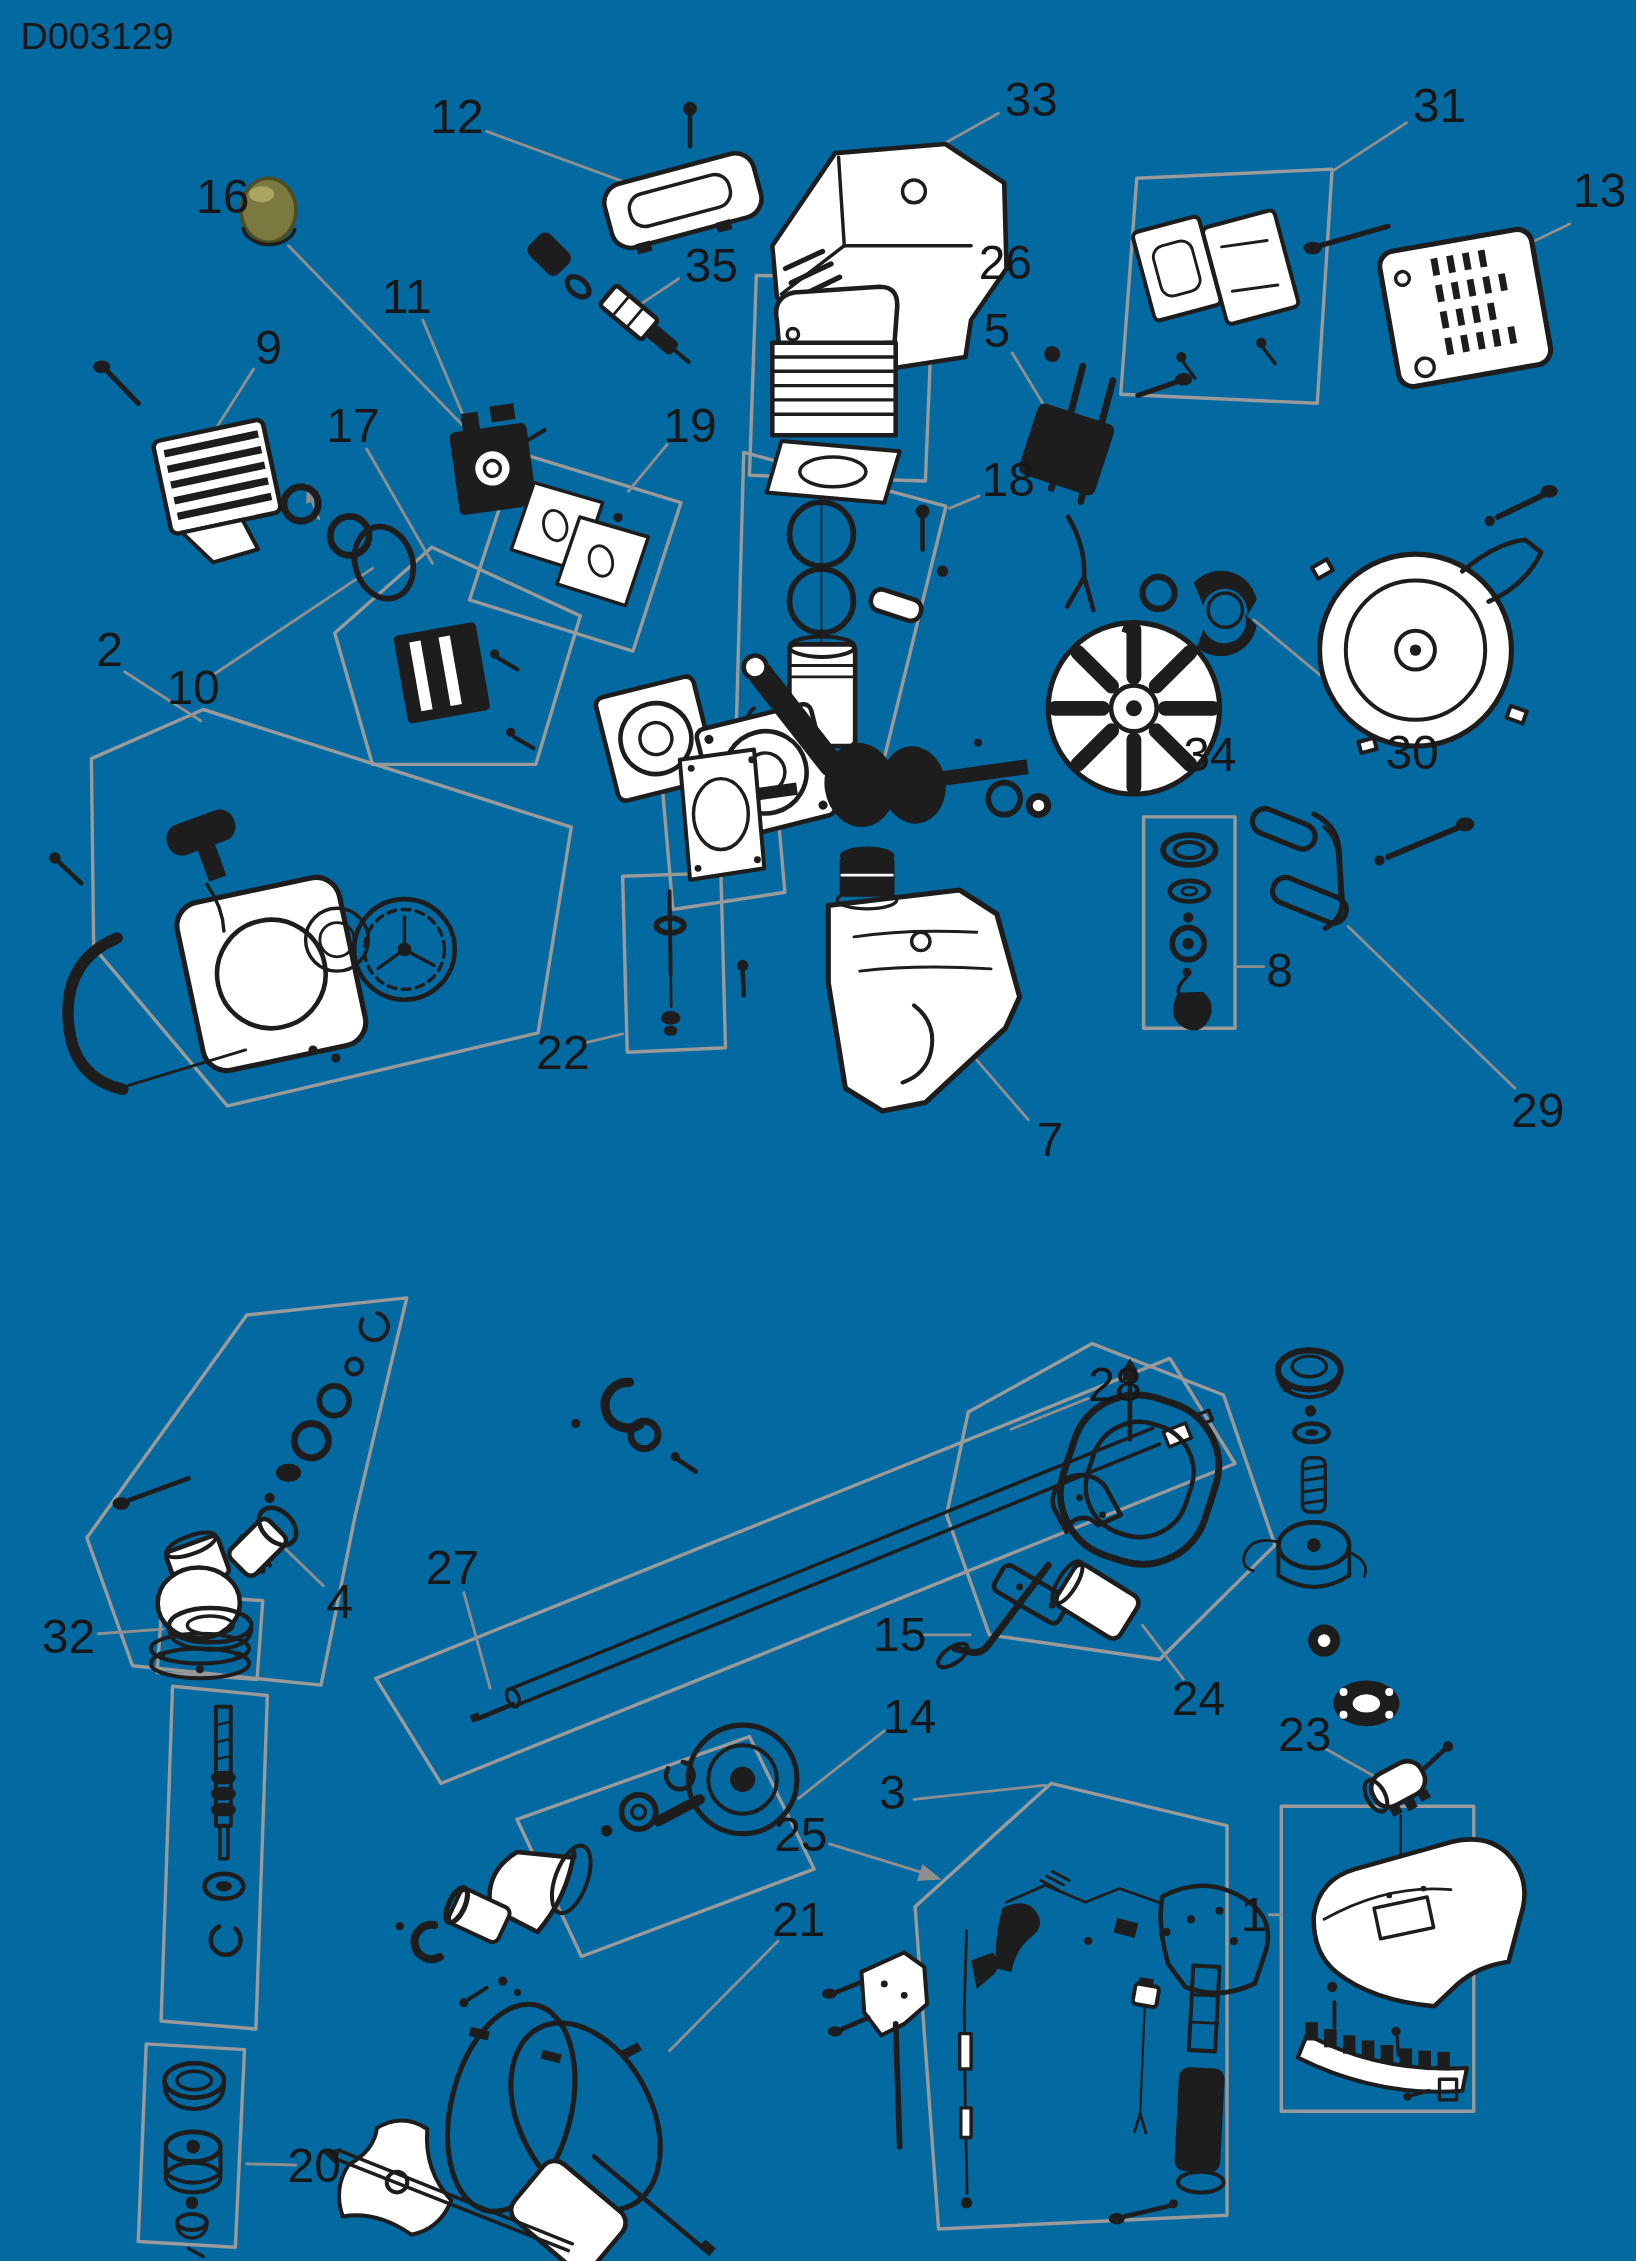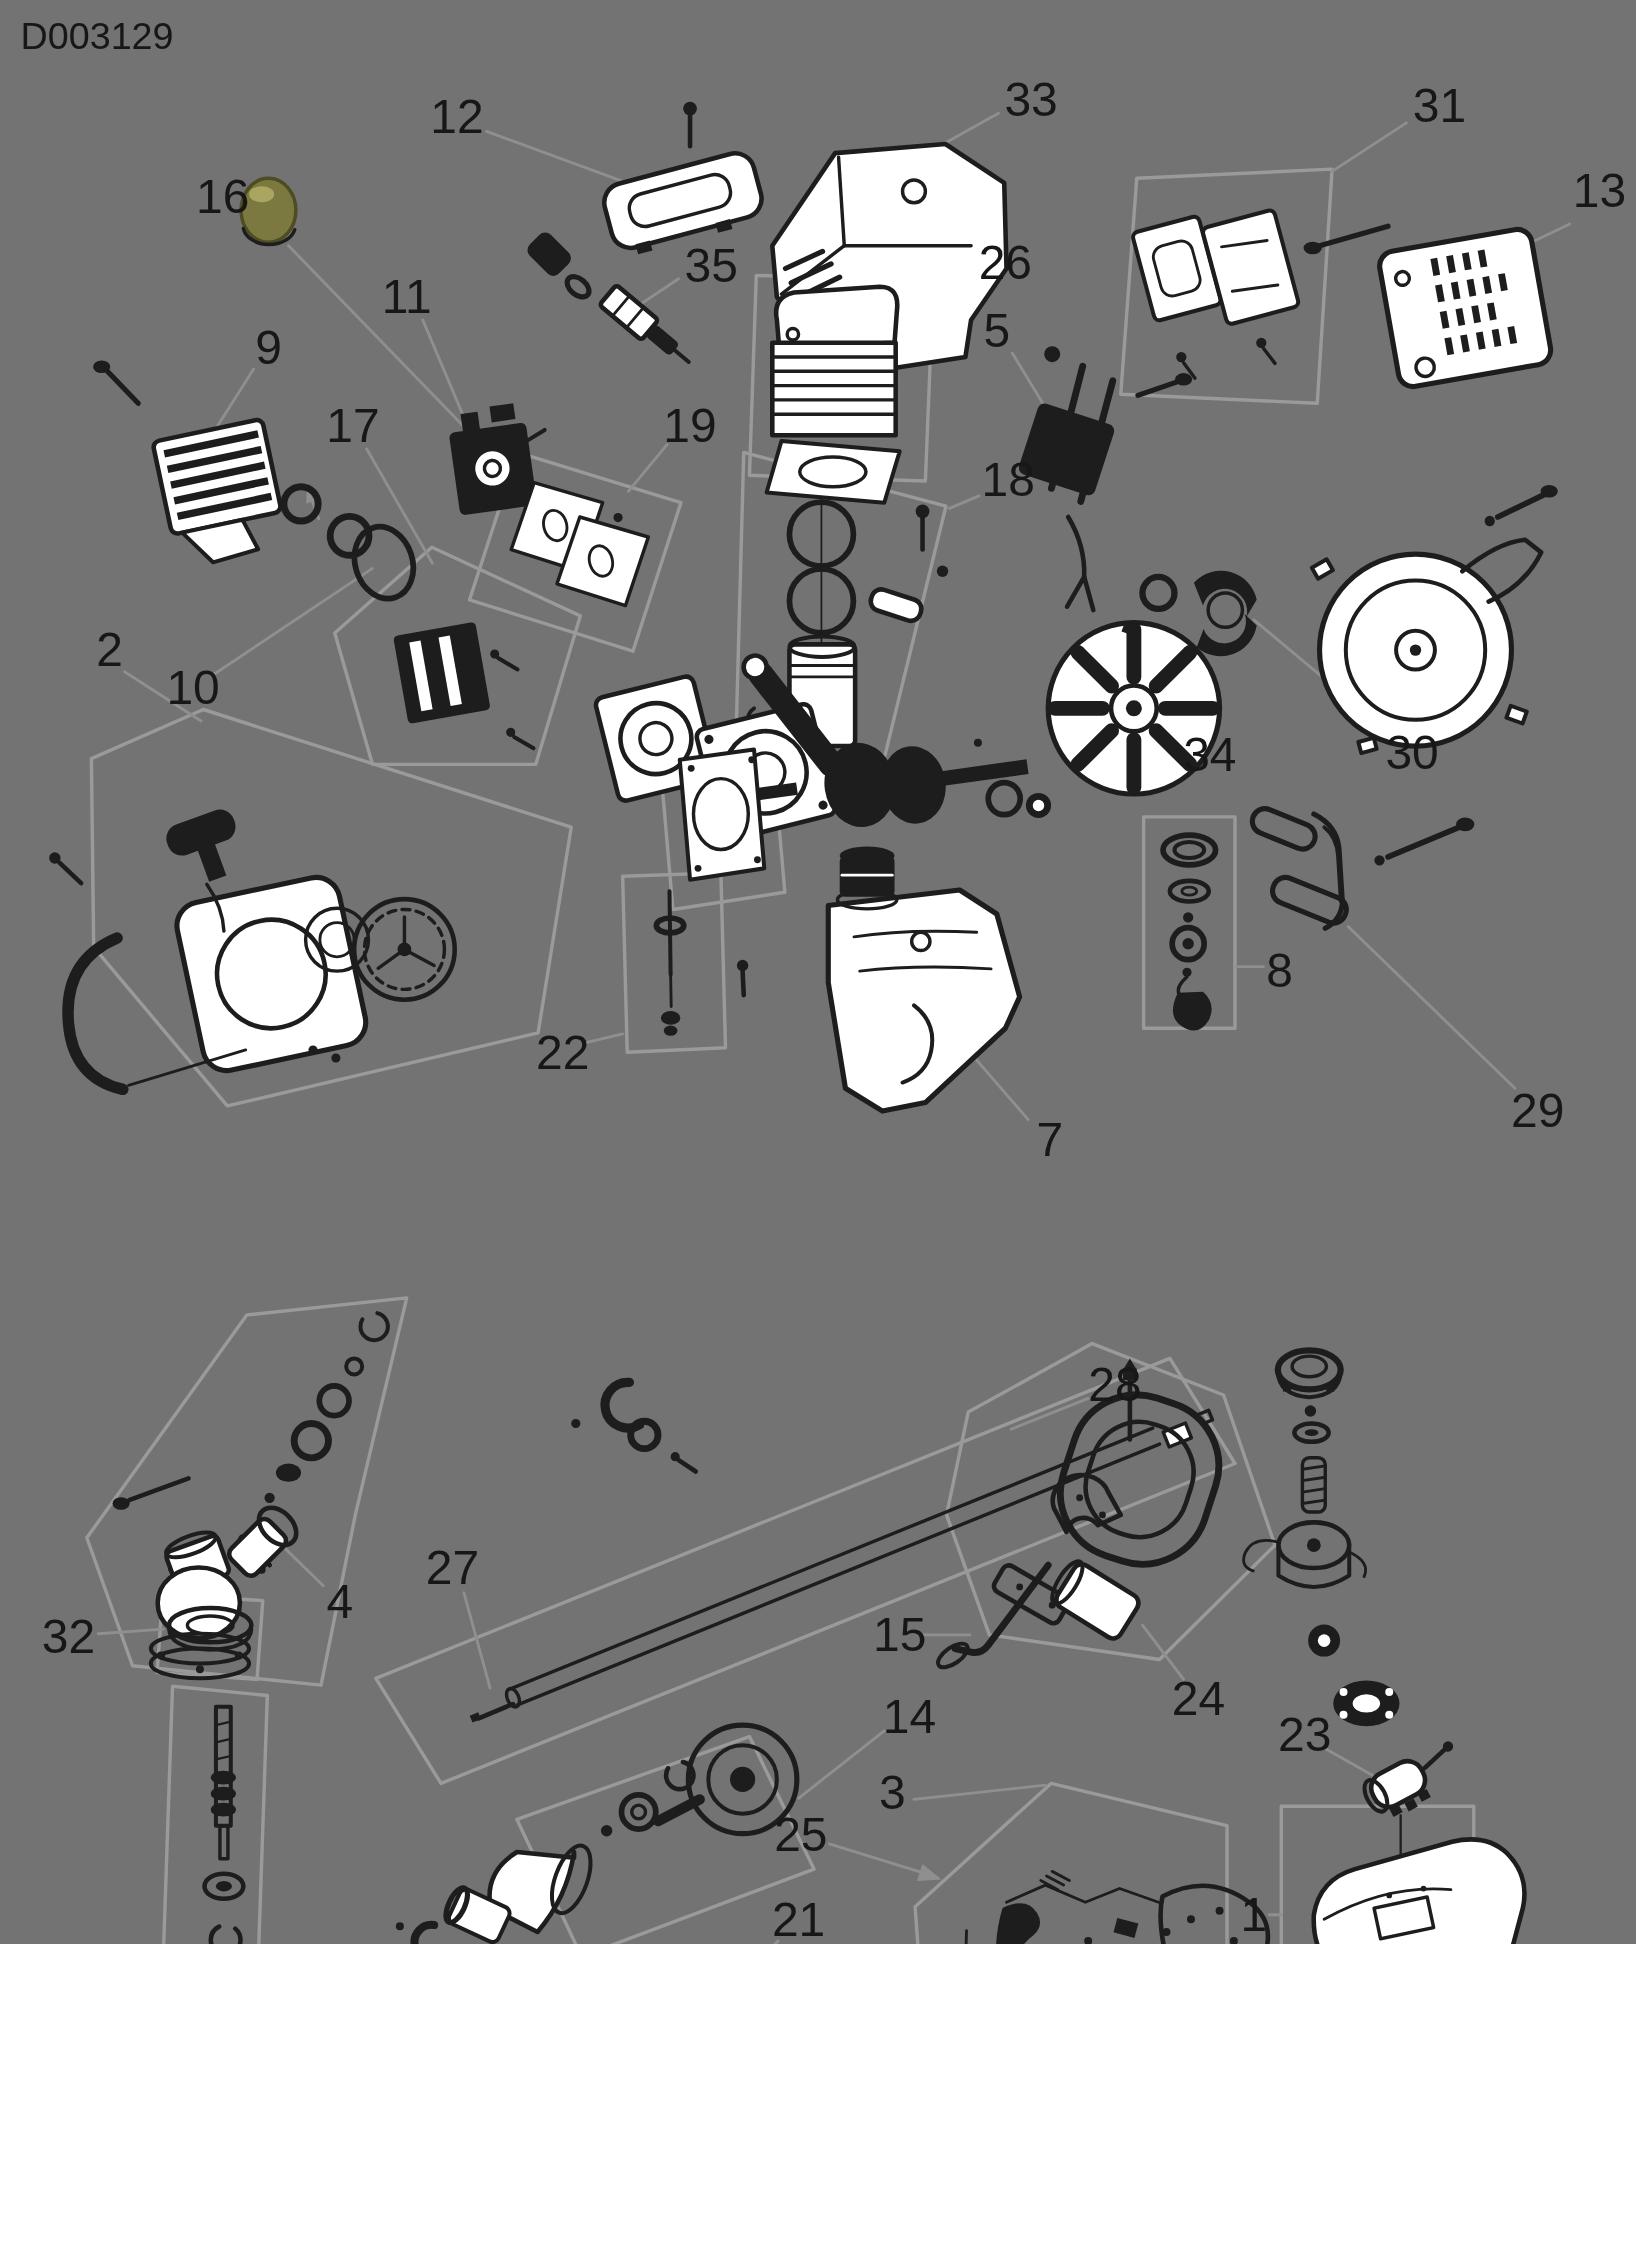--- a/index.html
+++ b/index.html
@@ -1,16 +1,16 @@
 <!DOCTYPE html>
 <html style="font-size:9.1px"><head>
 <meta charset="utf-8">
 <style>
   html,body{margin:0;padding:0;background:#ffffff;}
-  #page{position:relative;width:1636px;height:1944px;background:#737373;overflow:hidden;}
+  #page{position:relative;width:1636px;height:2261px;background:#0369a1;overflow:hidden;}
   svg{position:absolute;left:0;top:0;}
   svg *{stroke-linejoin:round;stroke-linecap:round;}
   .ln{fill:#ffffff;stroke:#1d1d1d;}
   .lnf{fill:none;stroke:#1d1d1d;}
   .dk{fill:#1d1d1d;stroke:none;}
   .box{fill:none;stroke:#9a9a9a;}
   .ldr{fill:none;stroke:#8f8f8f;}
   .lbl{font-family:"Liberation Sans",sans-serif;font-size:84px;fill:#171717;text-anchor:middle;}
   .ttl{font-family:"Liberation Sans",sans-serif;font-size:66px;fill:#171717;text-anchor:start;}
 </style>

